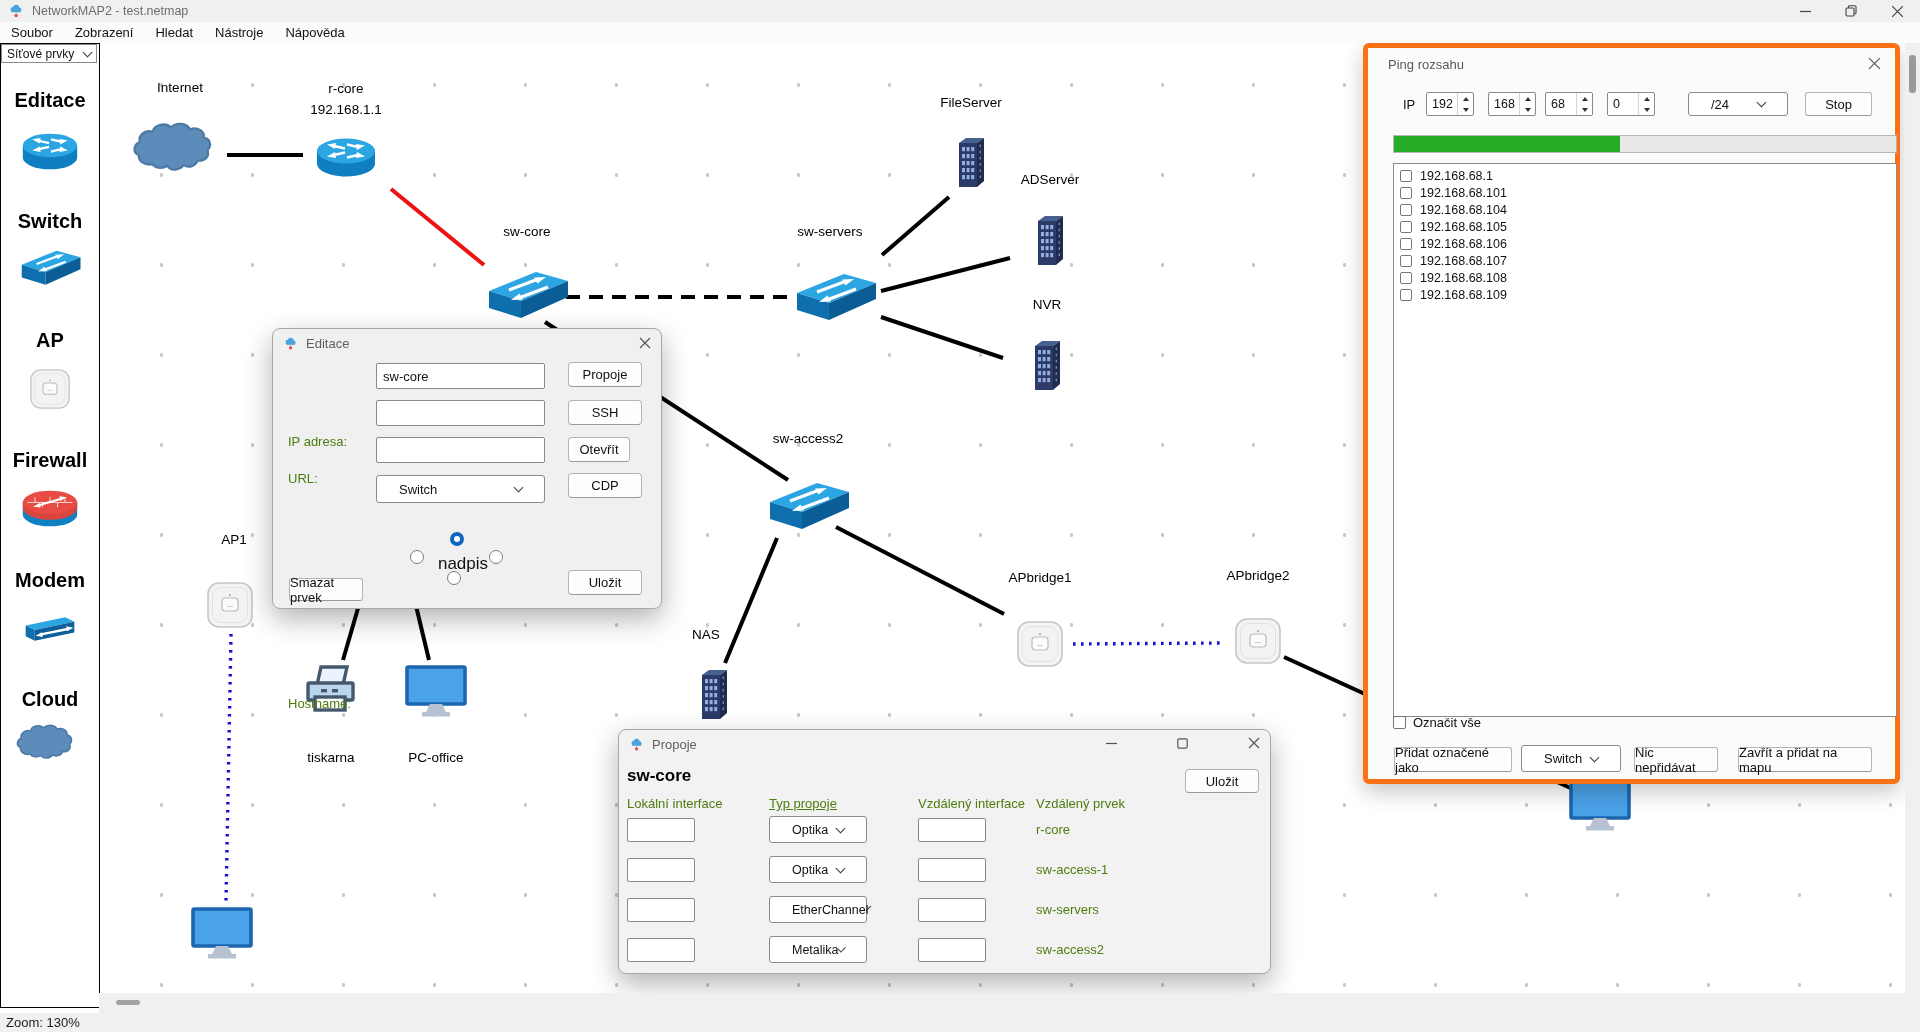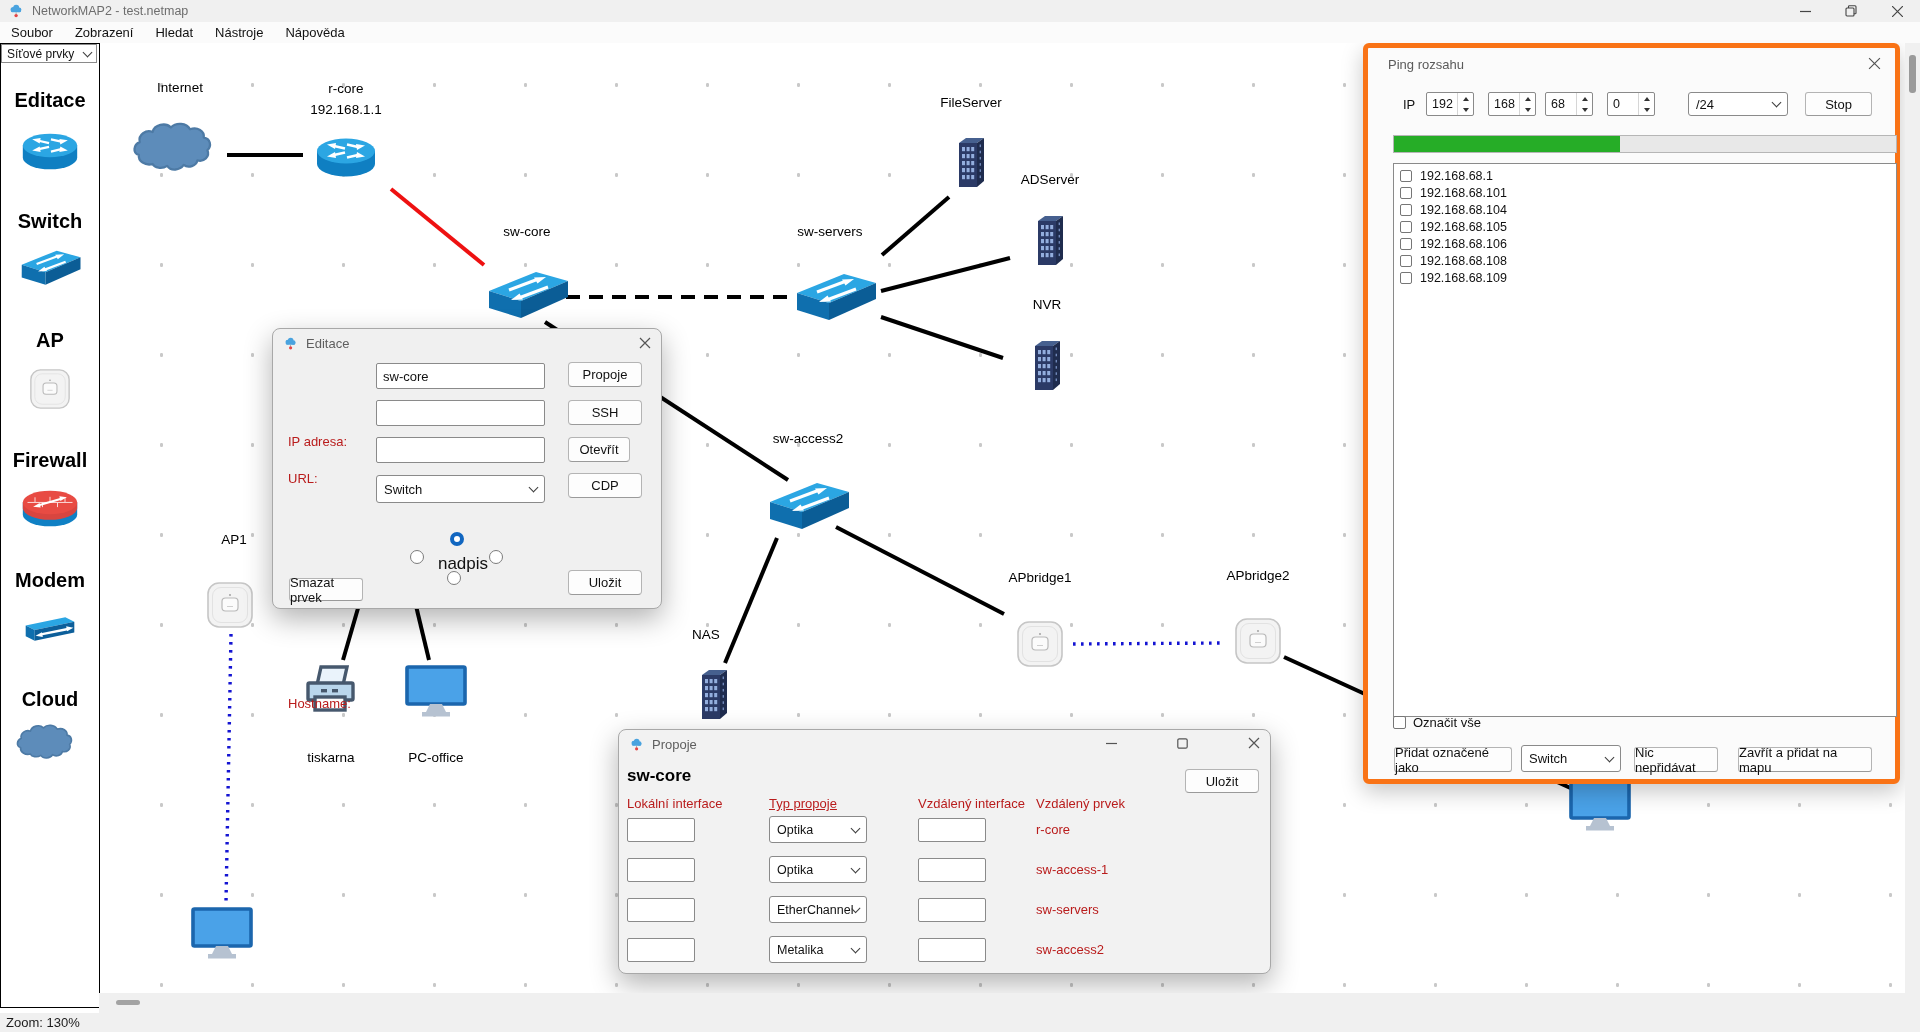--- a/index.html
+++ b/index.html
@@ -29,26 +29,26 @@
 
   
   .sidebar { position:absolute; left:0; top:43px; width:100px; height:965px; background:#fff; border:1.5px solid #000; z-index:30; }
   .palette-combo { position:absolute; left:0px; top:0px; width:96px; height:19px; background:#fff; border:1px solid #8a8a8a; display:flex; align-items:center; justify-content:space-between; padding:0 5px; font-size:12px; color:#111; }
   .pal-label { position:absolute; width:100%; text-align:center; font-size:20px; font-weight:700; color:#000; }
   .pal-icon { position:absolute; left:50%; transform:translateX(-50%); }
 
   
   .btn { position:absolute; background:#fdfdfd; border:1px solid #b4b4b4; border-bottom-color:#9a9a9a; border-radius:4px; font-size:13px; color:#111; display:flex; align-items:center; justify-content:center; }
   .textbox { position:absolute; background:#fff; border:1px solid #8a8a8a; border-radius:2px; font-family:"Liberation Sans",sans-serif; font-size:13px; color:#111; padding:0 6px; }
-  .combo { position:absolute; background:#fff; border:1px solid #8a8a8a; border-radius:3px; display:flex; align-items:center; justify-content:space-between; padding:0 7px; font-size:13px; color:#111; }
+  .combo { position:absolute; background:#fff; border:1px solid #8a8a8a; border-radius:3px; display:flex; align-items:center; justify-content:space-between; padding:0 22px; font-size:13px; color:#111; }
   .chev { display:inline-block; width:7px; height:7px; border-right:1.4px solid #3c3c3c; border-bottom:1.4px solid #3c3c3c; transform:rotate(45deg); margin-top:-3px; }
   .checkbox { display:inline-block; width:13px; height:13px; background:#fff; border:1px solid #767676; border-radius:2px; flex:none; }
   .radio { position:absolute; box-sizing:border-box; width:14px; height:14px; border:1px solid #7c7c7c; border-radius:50%; background:#fff; }
   .radio.sel { border:4.5px solid #1166c0; }
-  .dlg-label { position:absolute; font-size:13px; color:#b91c1c; white-space:nowrap; }
+  .dlg-label { position:absolute; font-size:13px; color:#4d7c0f; white-space:nowrap; }
 
   
   .dialog { position:absolute; background:#f0f0f0; border:1px solid #a8a8a8; border-radius:8px; box-shadow:0 10px 28px rgba(0,0,0,.30); z-index:10; }
   .dlg-title { position:absolute; left:0; top:0; width:100%; height:28px; display:flex; align-items:center; padding:0 10px; gap:8px; }
   .dlg-title .t { font-size:13px; color:#5f5f5f; }
   .dlg-x { margin-left:auto; display:flex; align-items:center; }
 
   
   .ping { position:absolute; left:1363px; top:43px; width:537px; height:741px; background:#fbfbfb; border:5px solid #f97316; border-radius:6px; box-shadow:0 8px 22px rgba(0,0,0,.22); z-index:20; }
   .spin { position:absolute; height:24px; background:#fff; border:1px solid #8a8a8a; border-radius:2px; display:flex; }
@@ -637,20 +637,24 @@
         <div class="lrow">
           <span class="checkbox" style="width:12px;height:12px;"></span>
           <span class="ip">192.168.68.105</span>
         </div>
         <div class="lrow">
           <span class="checkbox" style="width:12px;height:12px;"></span>
           <span class="ip">192.168.68.106</span>
         </div>
         <div class="lrow">
           <span class="checkbox" style="width:12px;height:12px;"></span>
+          <span class="ip">192.168.68.107</span>
+        </div>
+        <div class="lrow">
+          <span class="checkbox" style="width:12px;height:12px;"></span>
           <span class="ip">192.168.68.108</span>
         </div>
         <div class="lrow">
           <span class="checkbox" style="width:12px;height:12px;"></span>
           <span class="ip">192.168.68.109</span>
         </div>
       </div>
     <div style="position:absolute; left:25px; top:667px; display:flex; align-items:center; gap:7px;">
       <span class="checkbox"></span>
       <span style="font-size:13px; color:#111;">Označit vše</span>

